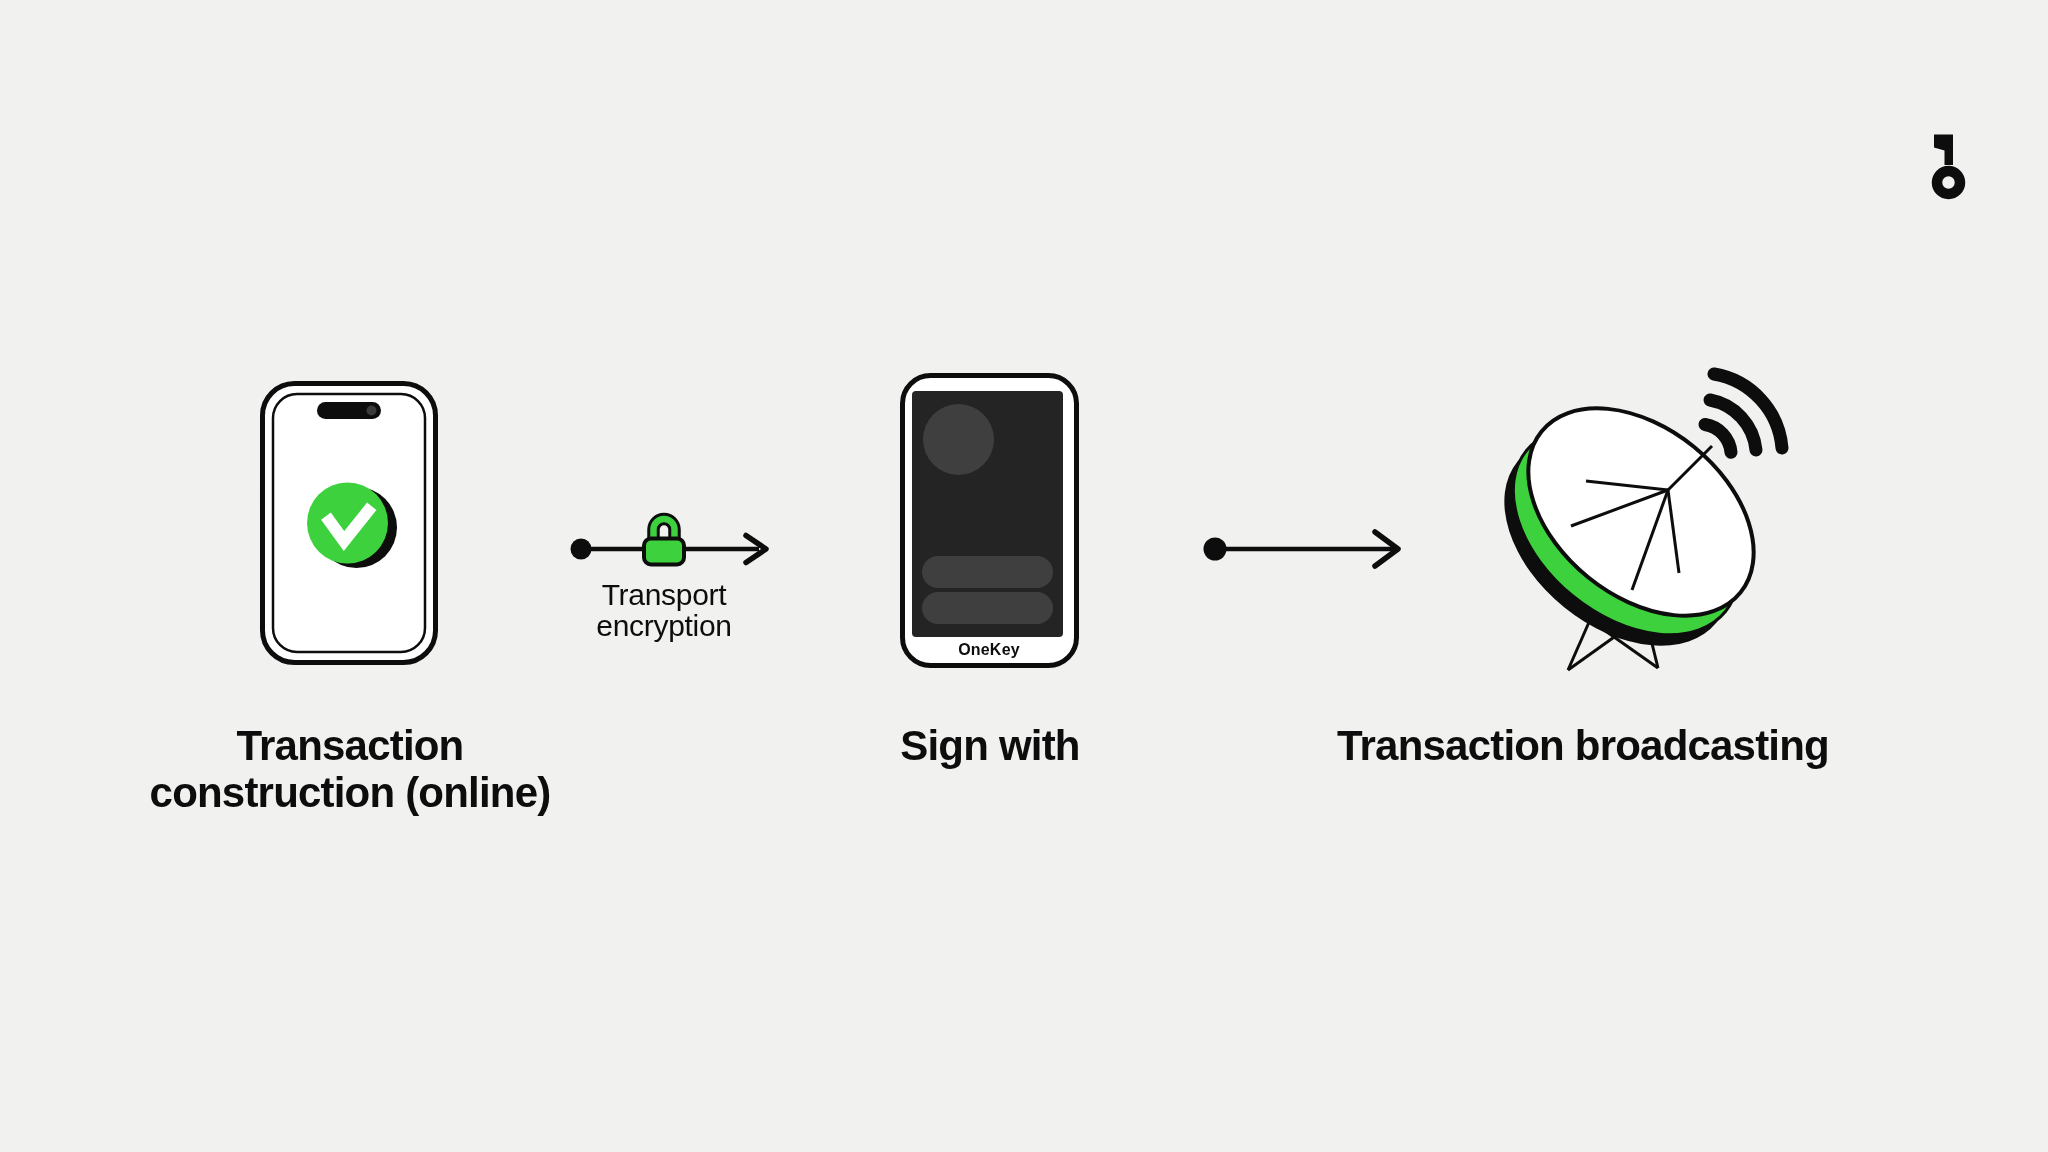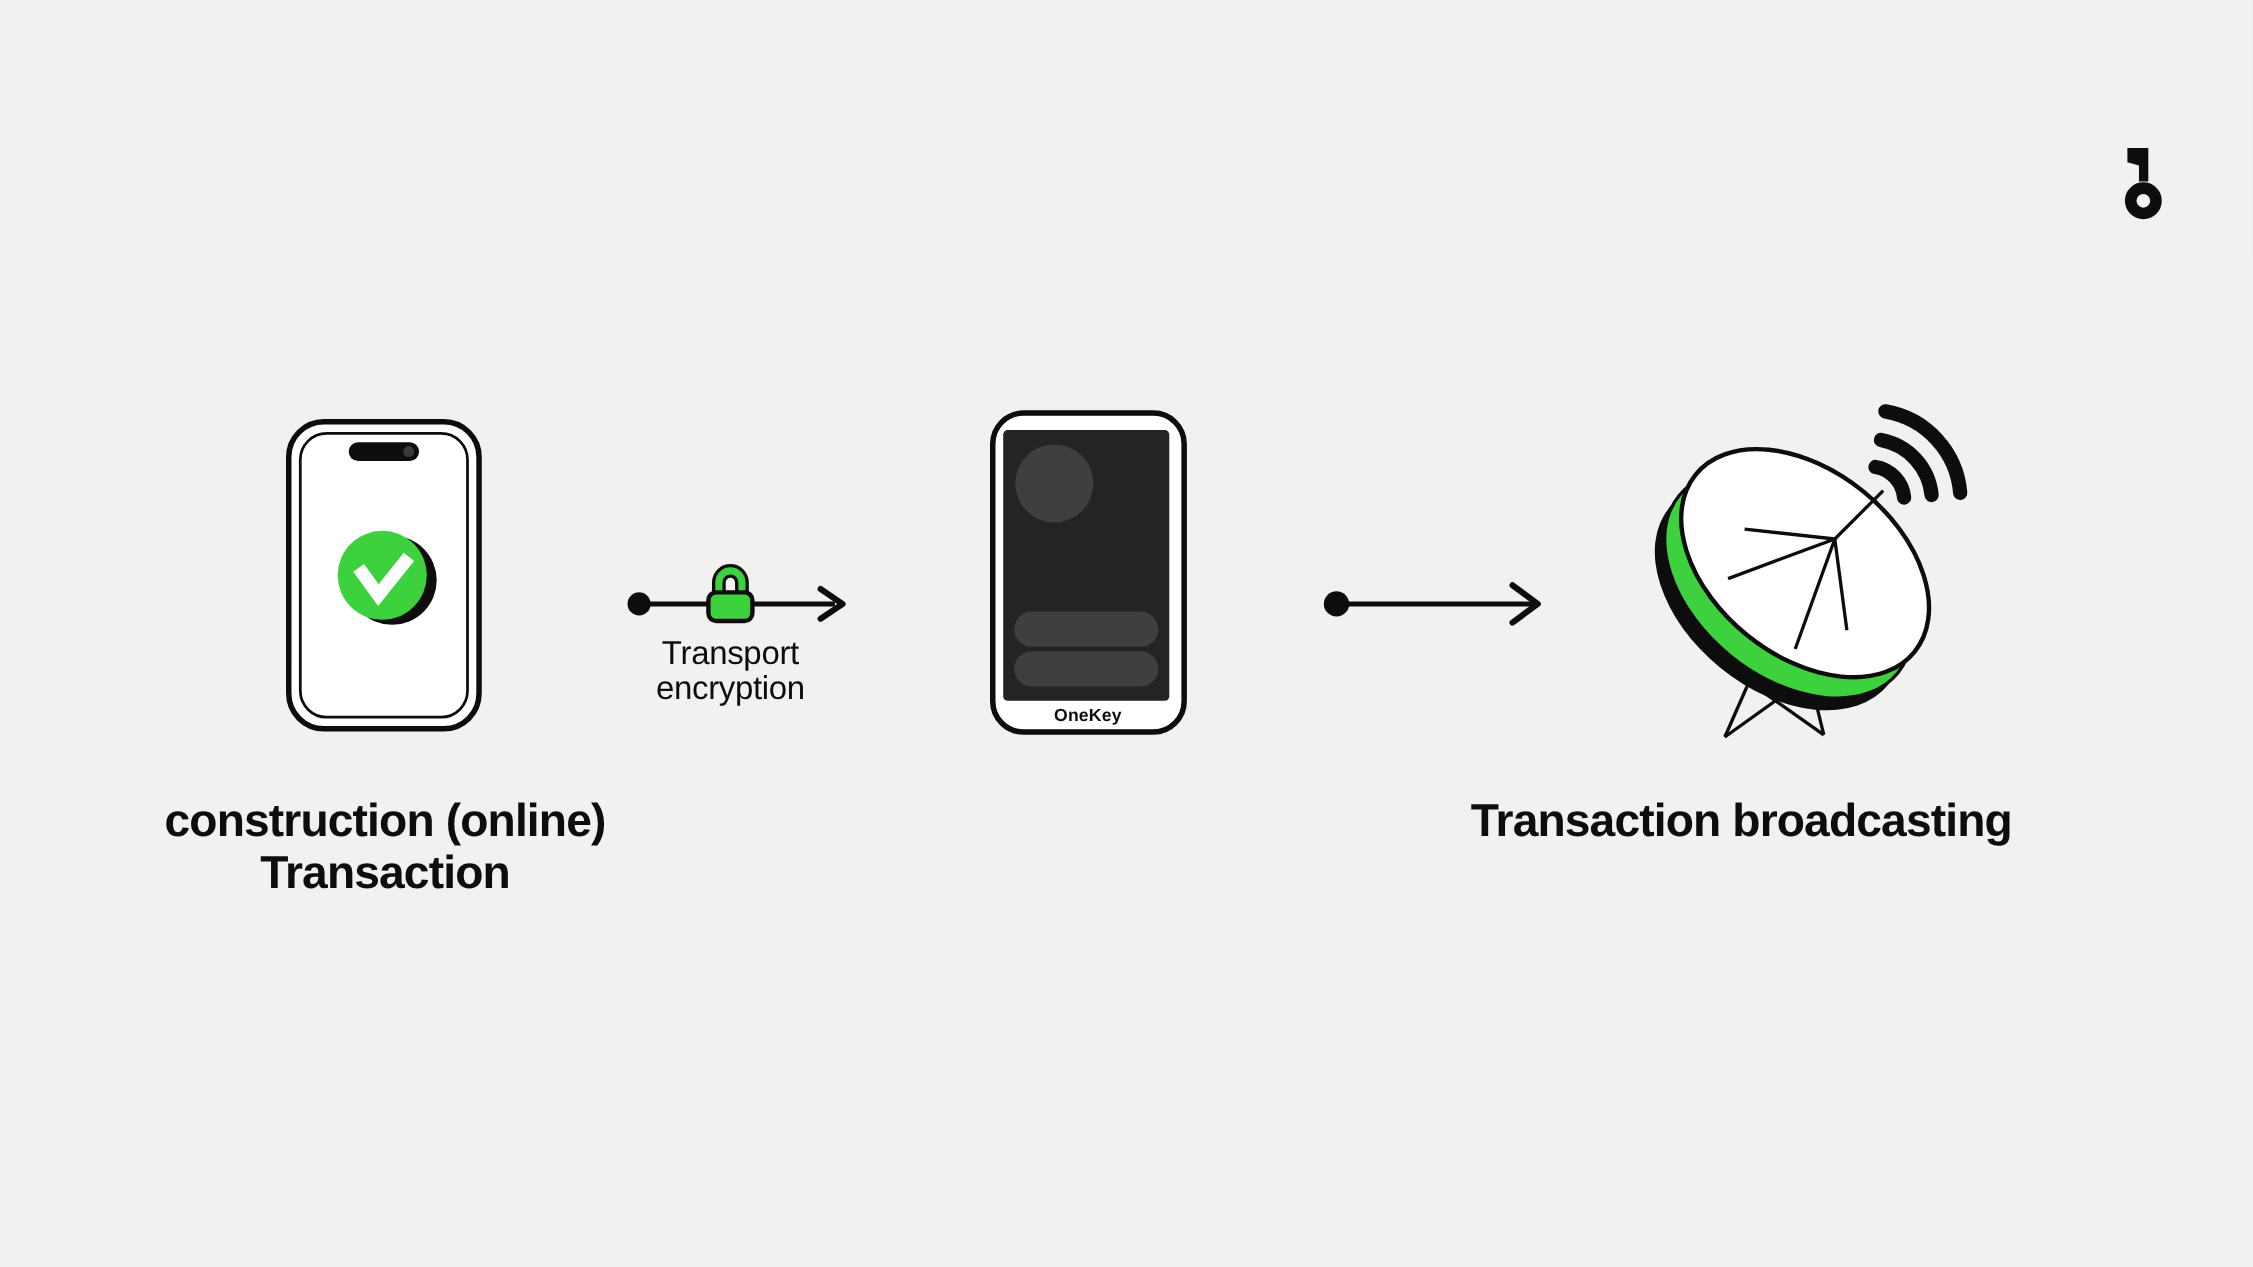--- a/index.html
+++ b/index.html
@@ -124,22 +124,23 @@
     </g>
 
     <g class="ink-s" stroke-width="13" stroke-linecap="round">
       <path d="M 210 84.5 A 31 31 0 0 1 236 112.3"></path>
       <path d="M 215 60 A 56.5 56.5 0 0 1 261 110"></path>
       <path d="M 219 34 A 82 82 0 0 1 287 108"></path>
     </g>
   </svg>
 
   <div class="abs step-label label-1">
+    <span>Transaction</span>
     <span>construction (online)</span>
-    <span>Transaction</span>
   </div>
   <div class="abs step-label label-2">
+    <span>Sign with</span>
   </div>
   <div class="abs step-label label-3">
     <span>Transaction broadcasting</span>
   </div>
 
 </div>
 
 </body></html>

